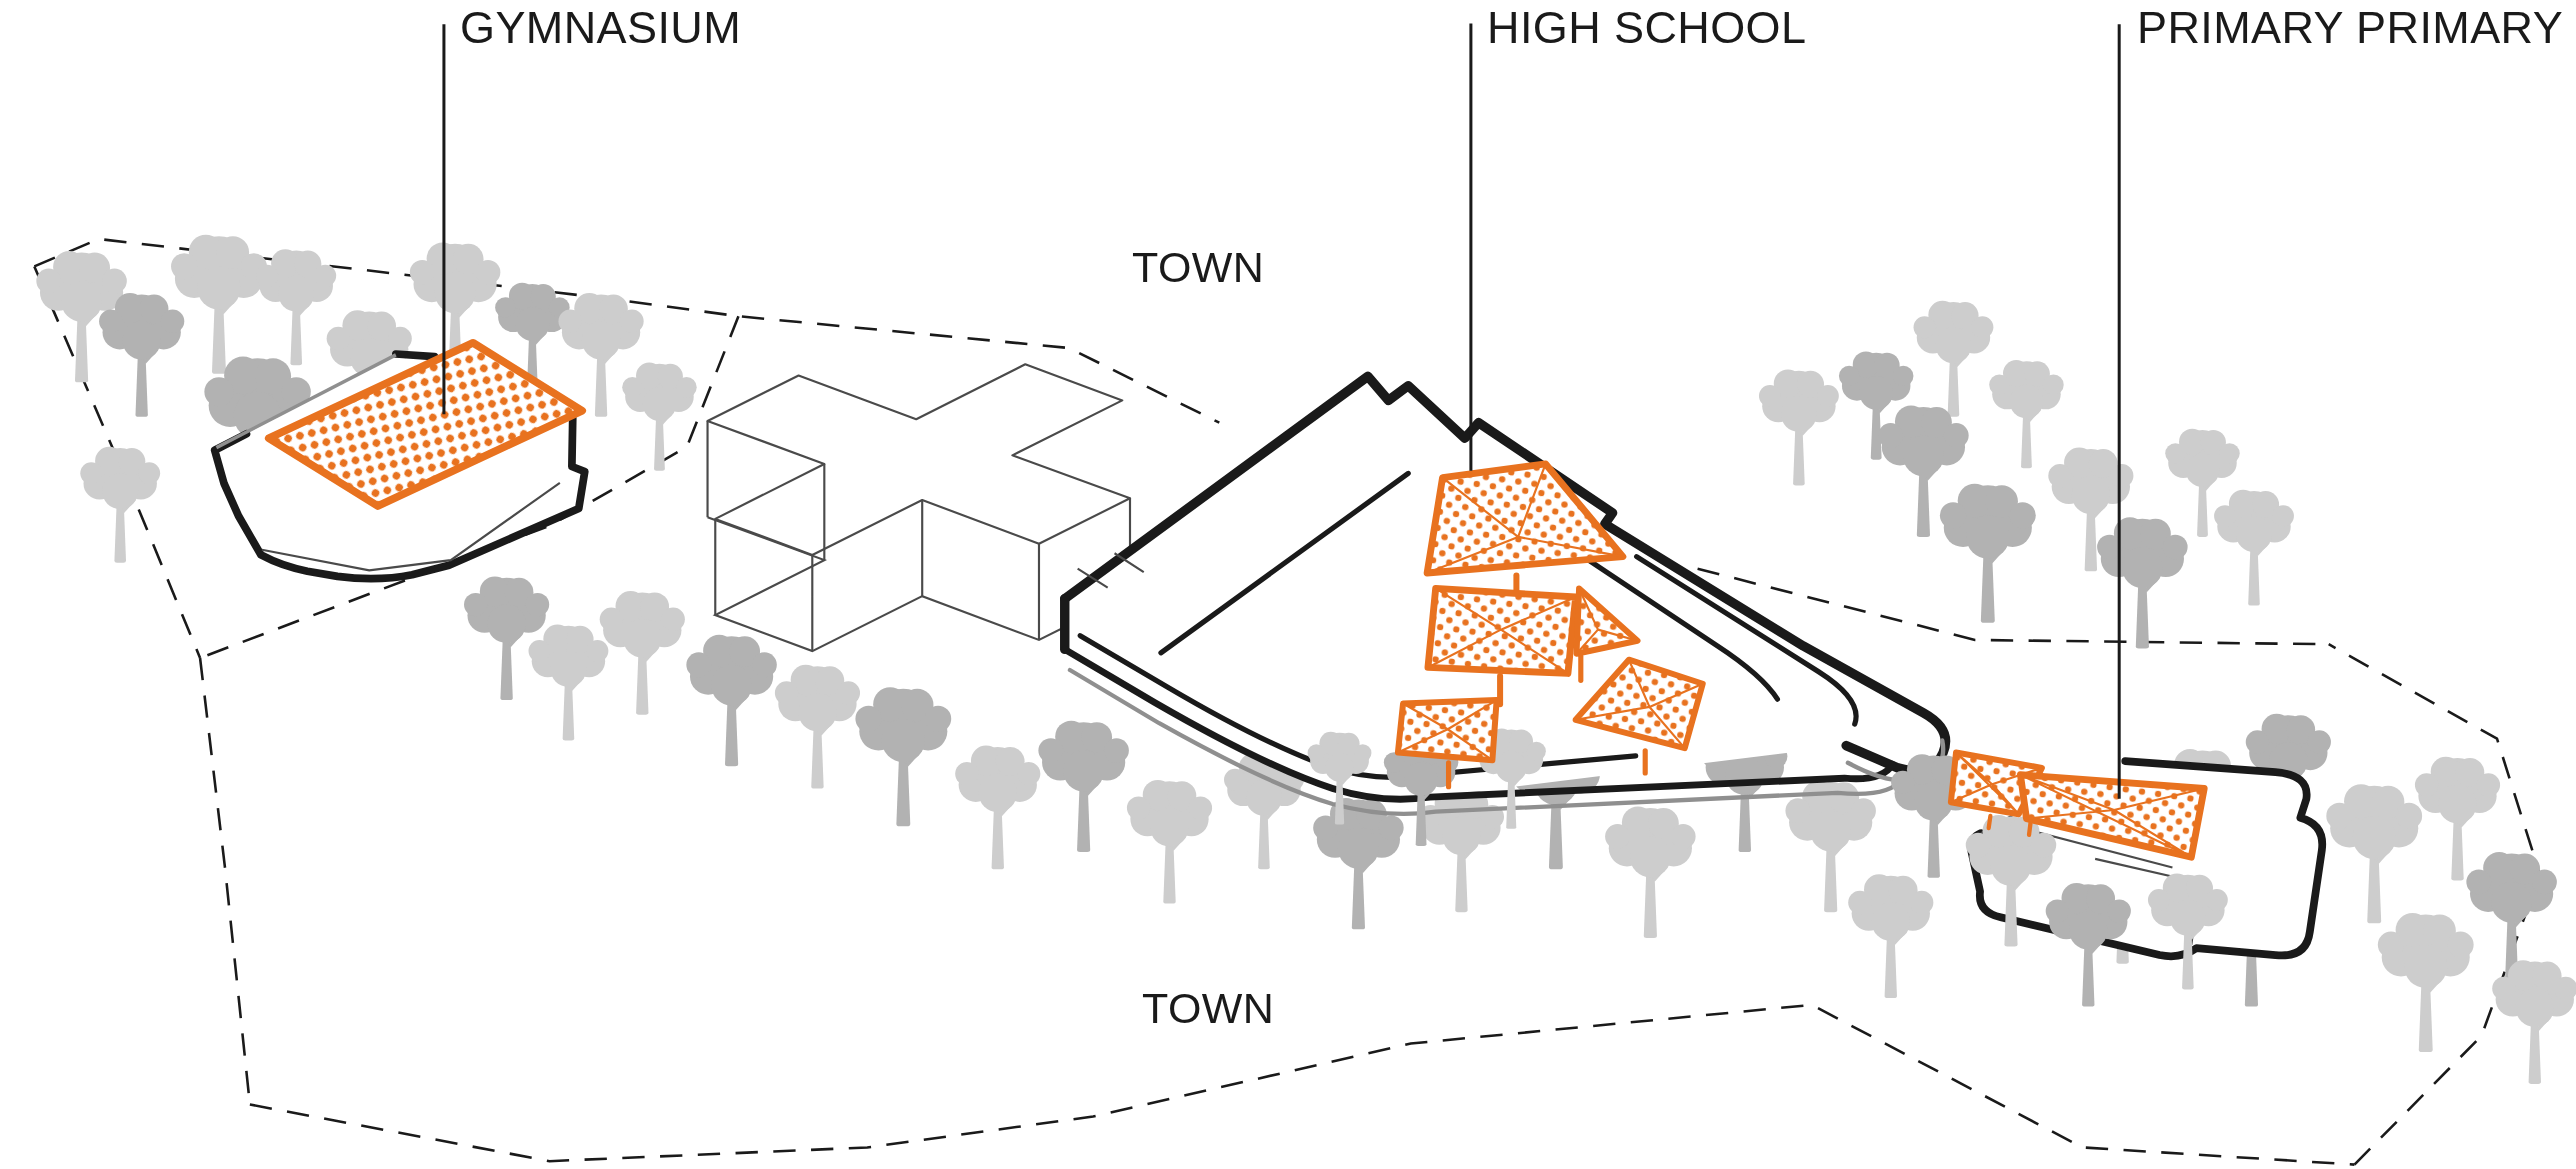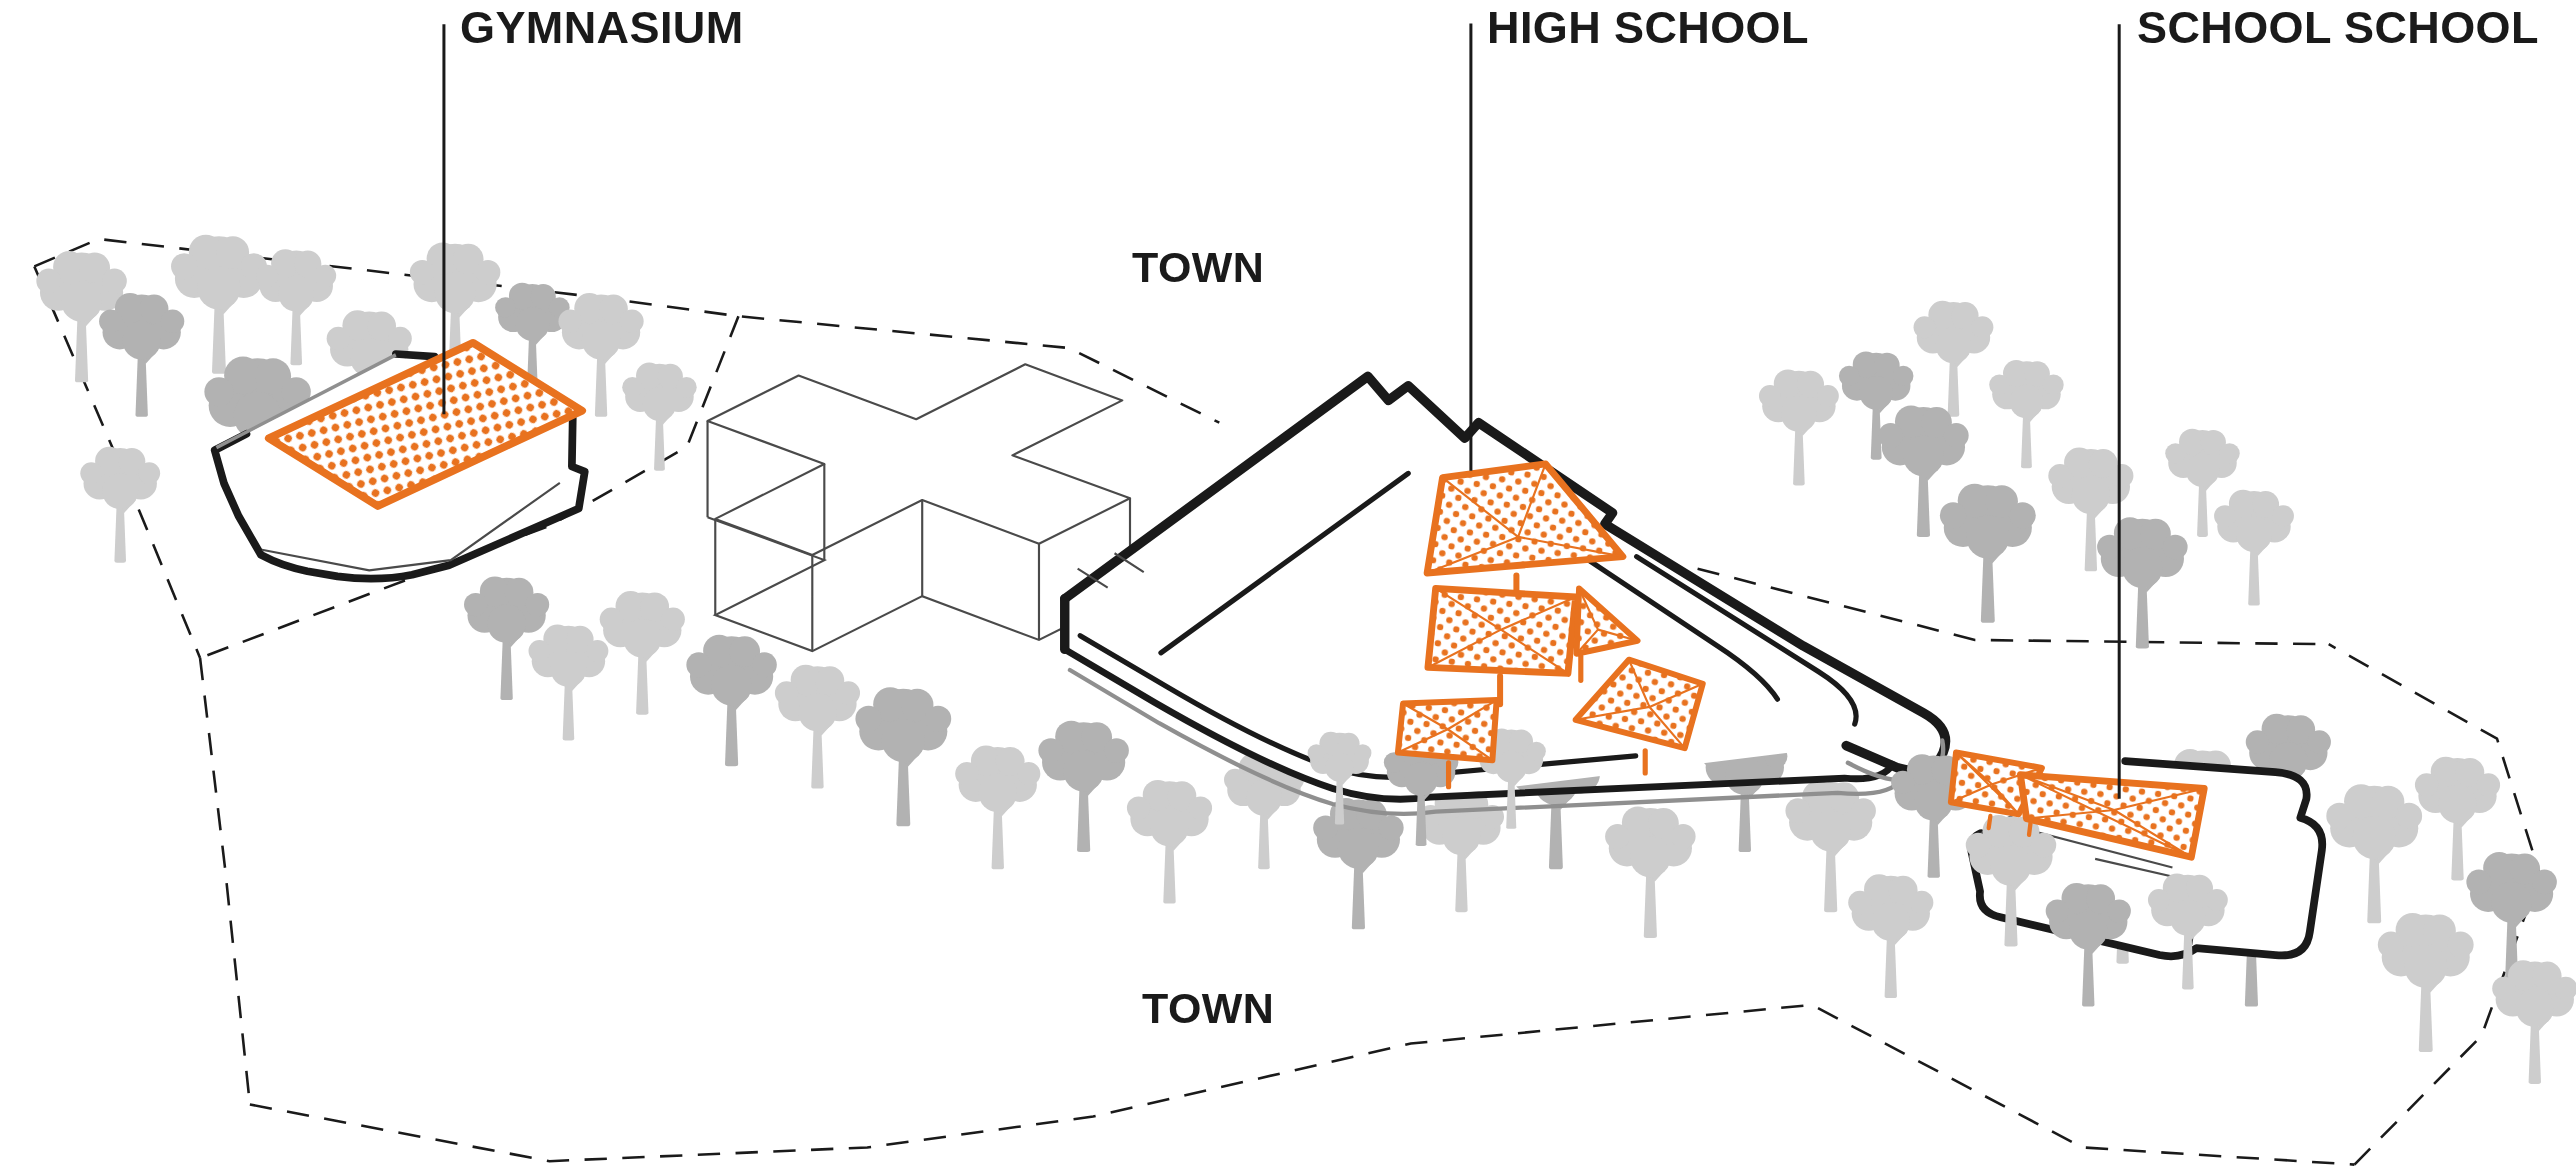--- a/index.html
+++ b/index.html
@@ -1,19 +1,19 @@
 <!DOCTYPE html>
 <html style="font-size:13.7px"><head>
 <meta charset="utf-8">
 <style>
   html,body{margin:0;padding:0;background:#fff;}
   #stage{position:relative;width:2576px;height:1170px;background:#fff;overflow:hidden;
          font-family:"Liberation Sans",sans-serif;}
   #scene{position:absolute;left:0;top:0;}
-  .lbl{position:absolute;font-weight:700;color:#1a1a1a;white-space:nowrap;line-height:1;
+  .lbl{position:absolute;font-weight:400;color:#1a1a1a;white-space:nowrap;line-height:1;
        font-family:"Liberation Sans",sans-serif;letter-spacing:0.4px;}
   #lbl-gymnasium{left:460px;top:5.2px;font-size:45px;}
   #lbl-highschool{left:1487px;top:5.2px;font-size:45px;}
   #lbl-primaryschool{left:2137px;top:5.2px;font-size:45px;}
   #lbl-town{left:1132px;top:208px;font-size:43px;margin-top:38px;}
   #lbl-parc{left:1142px;top:987px;font-size:43px;}
 </style>
 </head>
 <body>
 
@@ -165,17 +165,17 @@
       </g>
     <g id="layer-leaders">
         <path d="M517,28 L517,482" fill="none" stroke="#1a1a1a" stroke-width="3.5" stroke-linejoin="miter" stroke-linecap="butt"></path>
         <path d="M1713,27 L1713,548" fill="none" stroke="#1a1a1a" stroke-width="3.5" stroke-linejoin="miter" stroke-linecap="butt"></path>
         <path d="M2468,28 L2468,930" fill="none" stroke="#1a1a1a" stroke-width="3.5" stroke-linejoin="miter" stroke-linecap="butt"></path>
       </g>
   </svg>
 
   <div class="lbl" id="lbl-gymnasium">GYMNASIUM</div>
   <div class="lbl" id="lbl-highschool">HIGH SCHOOL</div>
-  <div class="lbl" id="lbl-primaryschool">SCHOOL SCHOOL</div>
+  <div class="lbl" id="lbl-primaryschool">PRIMARY PRIMARY</div>
   <div class="lbl" id="lbl-town">TOWN</div>
   <div class="lbl" id="lbl-parc">TOWN</div>
 </div>
 
 
 </body></html>

